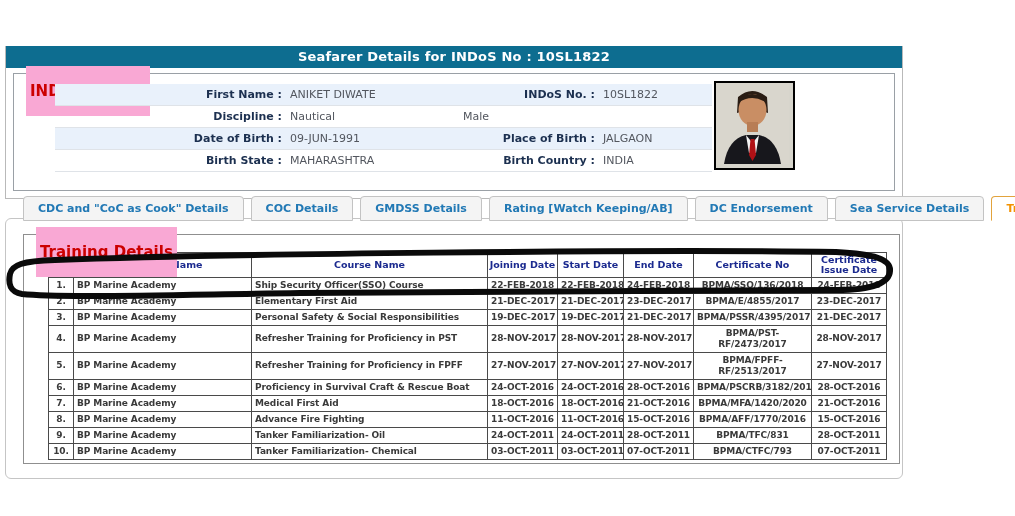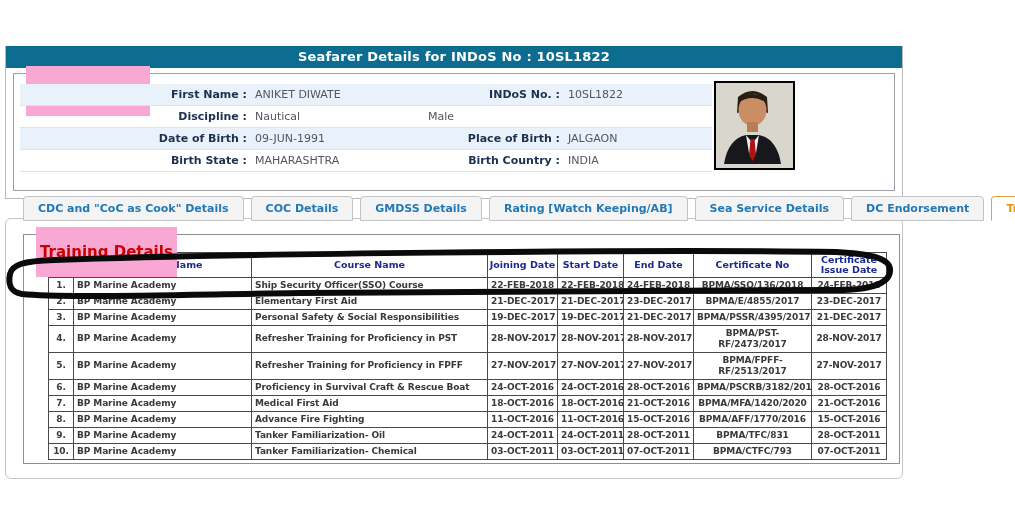--- a/index.html
+++ b/index.html
@@ -19,21 +19,21 @@
   }
   .indos-fieldset{
     margin:5px 7px 0 7px;border:1px solid #9aa0a6;position:relative;
     height:100px;background:#fff;
   }
   .fieldset-legend{
     position:absolute;top:-8px;left:12px;background:#f9a8d4;padding:16px 4px;
     color:#cc0000;font-weight:bold;font-size:15px;
   }
   .detail-rows{position:absolute;left:6px;top:10px;width:692px;}
-  .drow{display:flex;height:21px;line-height:21px;font-size:11px;border-bottom:1px solid #dfe3e8;}
+  .drow{display:flex;height:21px;line-height:21px;font-size:11px;border-bottom:1px solid #dfe3e8;margin-left:35px;}
   .drow:nth-of-type(odd){background:#e9f1fb;}
   .dlabel{font-weight:bold;color:#1c3050;text-align:right;padding-right:5px;box-sizing:border-box;}
   .dval{color:#52565e;padding-left:3px;}
   .dlabel.c1{width:232px;}
   .dval.c1{width:170px;}
   .dlabel.c2{width:140px;}
   .dval.c2{flex:1;}
   .photo-frame{
     position:absolute;left:700px;top:7px;width:77px;height:85px;
     border:2px solid #000;background:#d7d5cc;
@@ -135,23 +135,23 @@
 <div class="tabs">
 
     <div class="tab">CDC and "CoC as Cook" Details</div>
 
     <div class="tab">COC Details</div>
 
     <div class="tab">GMDSS Details</div>
 
     <div class="tab">Rating [Watch Keeping/AB]</div>
 
+    <div class="tab">DC Endorsement</div>
+
     <div class="tab">Sea Service Details</div>
-
-    <div class="tab">DC Endorsement</div>
 
     <div class="tab active">Training Details</div>
 
 </div>
 
 <div class="tab-panel">
   <fieldset class="training-fieldset" style="border:1px solid #8f8f8f;">
     <span class="fieldset-legend">Training Details</span>
 
     <table class="training">

